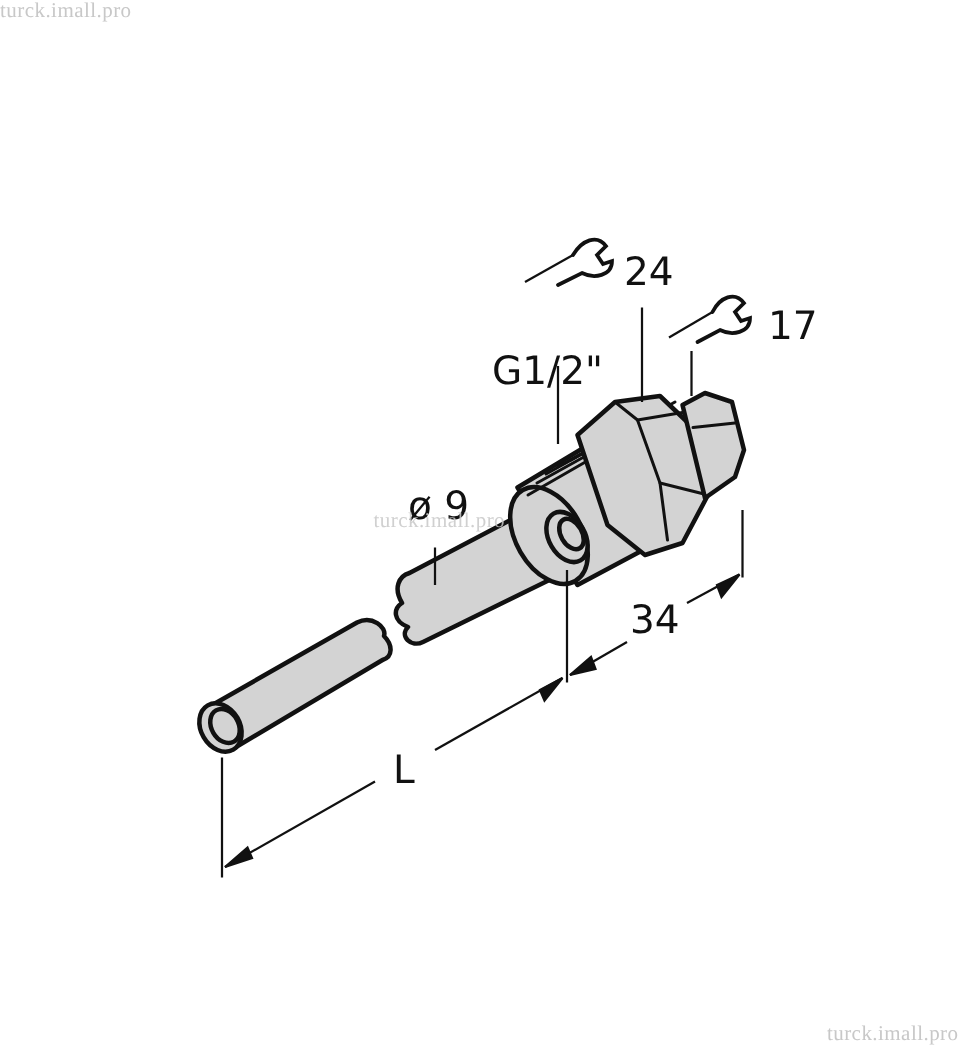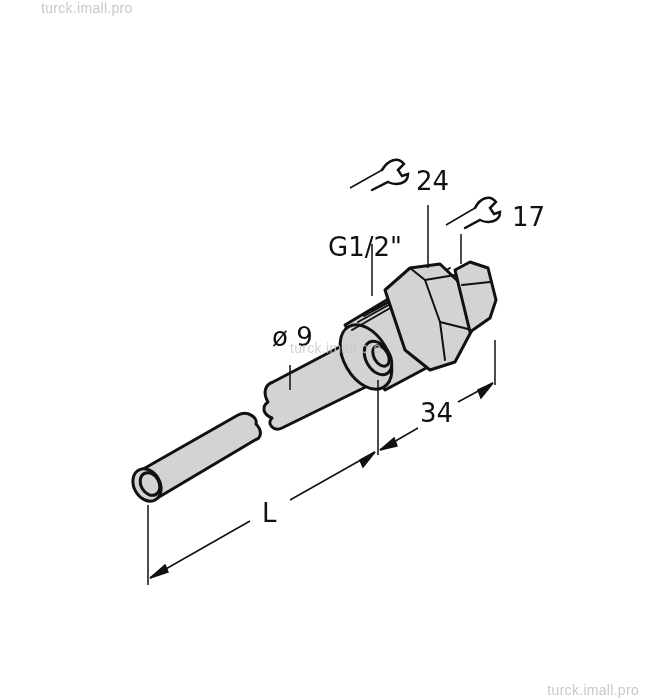--- a/index.html
+++ b/index.html
@@ -1,17 +1,17 @@
 <!DOCTYPE html>
 <html><head>
 <meta charset="utf-8">
 <style>
   html, body { margin:0; padding:0; background:#ffffff; }
   body { width:653px; height:700px; position:relative; overflow:hidden; font-family:"DejaVu Sans", sans-serif; }
-  .wm { position:absolute; font-family:Liberation Sans, sans-serif; color:#c8c8c8; font-size:14px; letter-spacing:0.3px; white-space:nowrap;margin-left:41px; }
+  .wm { position:absolute; font-family:Liberation Serif, serif; color:#c8c8c8; font-size:14px; letter-spacing:0.3px; white-space:nowrap; }
   #wm-top { left:0; top:0; }
   #wm-bottom { right:14px; bottom:2px; }
   #wm-mid { left:249px; top:340px; color:#c8c8c8; opacity:0.85; }
   svg#drawing { position:absolute; left:0; top:0; }
   .lbl { font-family:"DejaVu Sans", sans-serif; font-size:26px; fill:#111; }
 </style>
 </head>
 <body>
 
 <div id="wm-top" class="wm">turck.imall.pro</div>

